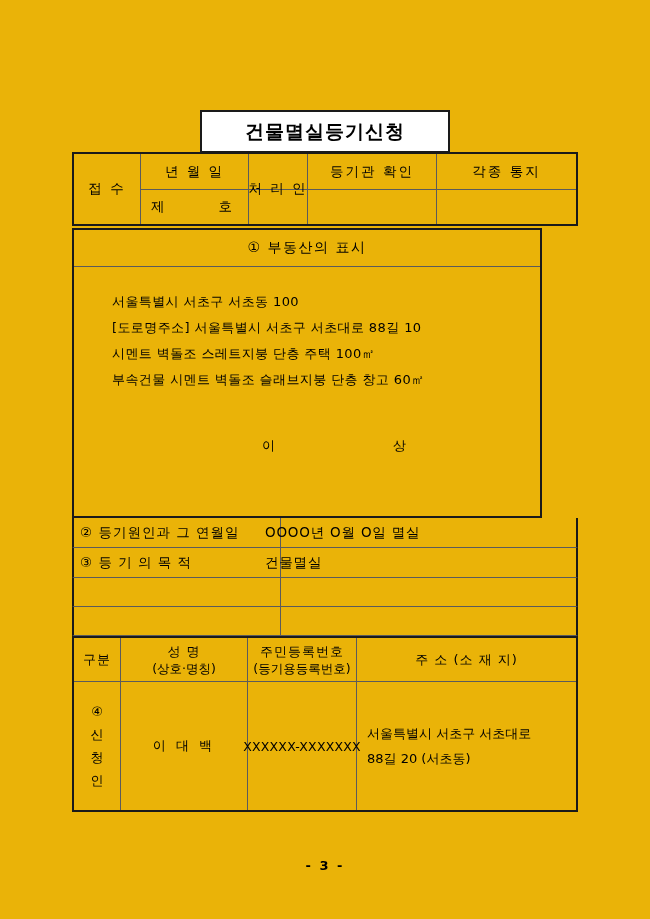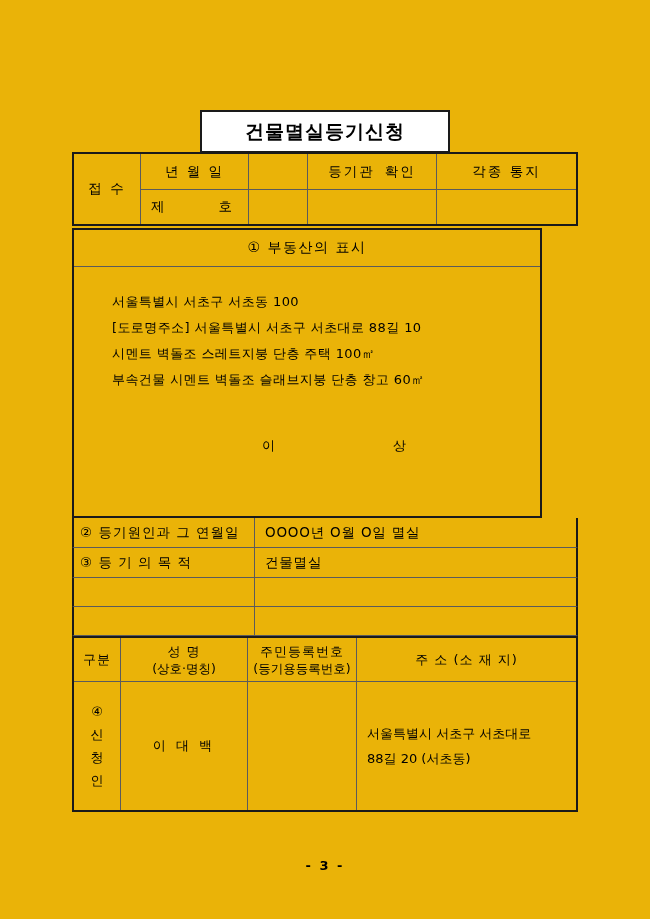--- a/index.html
+++ b/index.html
@@ -90,21 +90,21 @@
     background: #5b5b5b;
     left: 0;
     right: 0;
   }
 
   .r-jeopsu   { left: 0;     top: 0;  width: 66px;  height: 70px; }
   .r-ymd      { left: 67px;  top: 0;  width: 107px; height: 35px; }
   .r-jeho     { left: 67px;  top: 35px; width: 107px; height: 35px;
                 justify-content: flex-start; padding-left: 0; }
   .r-cheori   { left: 175px; top: 0;  width: 58px;  height: 70px; }
-  .r-deungi   { left: 234px; top: 0;  width: 128px; height: 35px; font-family: Liberation Mono, monospace; }
+  .r-deungi   { left: 234px; top: 0;  width: 128px; height: 35px; }
   .r-gakjong  { left: 363px; top: 0;  width: 139px; height: 35px; }
 
   .jeho-inner {
     width: 100%;
     display: flex;
     justify-content: space-between;
     padding: 0 14px 0 10px;
     box-sizing: border-box;
   }
 
@@ -166,21 +166,21 @@
     left: 0;
     width: 506px;
     box-sizing: border-box;
     border-left: 2px solid #1a1a1a;
     border-right: 2px solid #1a1a1a;
     border-bottom: 1px solid #5b5b5b;
   }
   .rowline .lbl {
     position: absolute;
     left: 0; top: 0; bottom: 0;
-    width: 181px;
+    width: 207px;
     display: flex;
     align-items: center;
     padding-left: 6px;
     font-size: 13.5px;
     letter-spacing: 1px;
     box-sizing: border-box;
     border-right: 1px solid #5b5b5b;
     white-space: nowrap;
   }
   .rowline .val {
@@ -314,20 +314,21 @@
       <div class="hline" style="top:35px;left:66px;right:0;"></div>
 
       <div class="cell r-jeopsu">접  수</div>
       <div class="cell r-ymd">년   월   일</div>
       <div class="cell r-jeho">
         <div class="jeho-inner">
           <span>제</span>
           <span>호</span>
         </div>
       </div>
+      <div class="cell r-cheori">처 리 인</div>
       <div class="cell r-deungi">등기관 확인</div>
       <div class="cell r-gakjong">각종 통지</div>
     </div>
 
     <div class="prop-box">
       <div class="prop-header">① 부동산의 표시</div>
       <div class="prop-header-line"></div>
       <div class="prop-body">
         <div class="prop-line">서울특별시 서초구 서초동 100</div>
         <div class="prop-line">[도로명주소] 서울특별시 서초구 서초대로 88길 10</div>
@@ -388,20 +389,23 @@
             <span>신</span>
             <span>청</span>
             <span>인</span>
           </div>
         </div>
 
         <div class="bcell c2">
           <span class="name-cell">이 대 백</span>
         </div>
 
+        <div class="bcell c3">
+          <span class="id-cell">XXXXXX-XXXXXXX</span>
+        </div>
 
         <div class="bcell c4">
           <span class="addr-cell">
             <span>서울특별시  서초구  서초대로</span><br>
             <span>88길 20 (서초동)</span>
           </span>
         </div>
       </div>
     </div>
 

